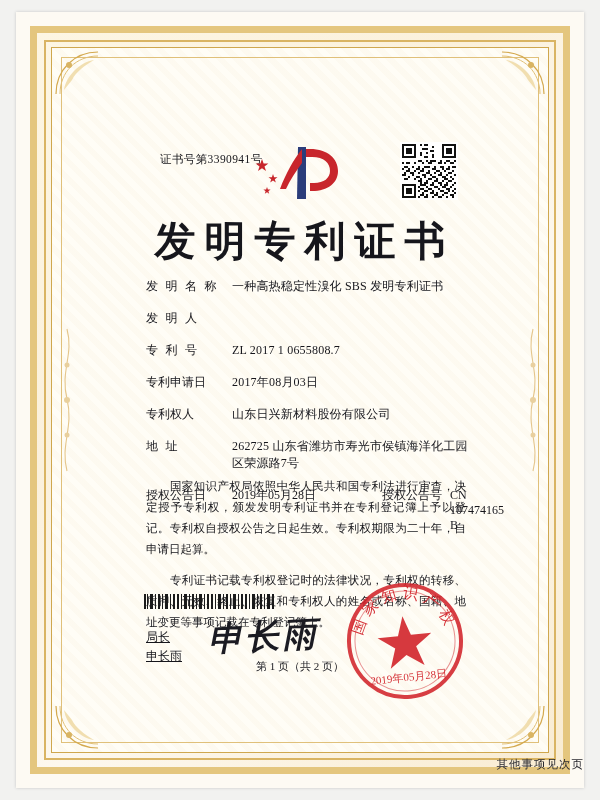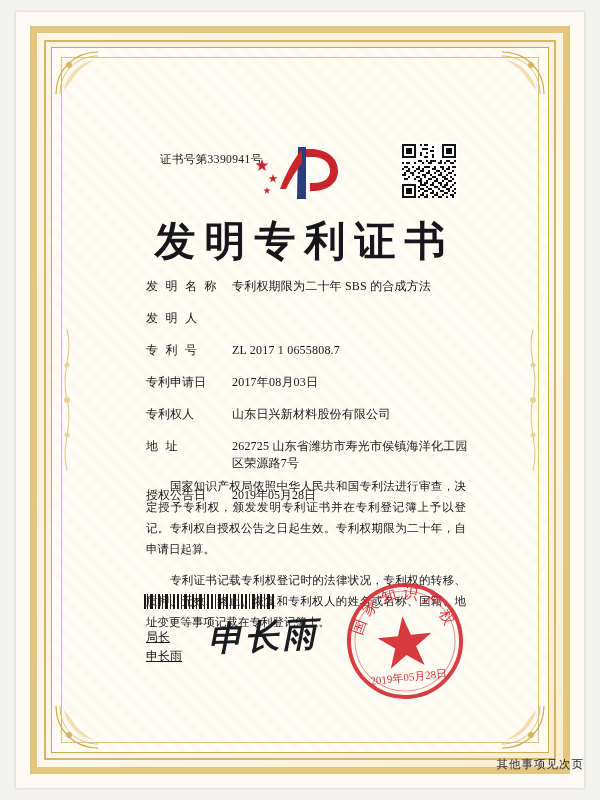--- a/index.html
+++ b/index.html
@@ -477,21 +477,21 @@
                 <polygon points="27,44 27.9,46.6 30.6,46.6 28.4,48.2 29.2,50.8 27,49.2 24.8,50.8 25.6,48.2 23.4,46.6 26.1,46.6"></polygon>
               </g>
             </svg>
           </div>
 
           <div class="title">发明专利证书</div>
 
           <div class="fields">
             <div class="row">
               <span class="label spaced">发明名称</span>
-              <span class="value">专利权期限为二十年 SBS 的合成方法</span>
+              <span class="value">一种高热稳定性溴化 SBS 发明专利证书</span>
             </div>
             <div class="row">
               <span class="label spaced">发明人</span>
             </div>
             <div class="row">
               <span class="label spaced">专利号</span>
               <span class="value">ZL 2017 1 0655808.7</span>
             </div>
             <div class="row">
               <span class="label">专利申请日</span>
@@ -502,20 +502,24 @@
               <span class="value">山东日兴新材料股份有限公司</span>
             </div>
             <div class="row">
               <span class="label spaced">地址</span>
               <span class="value">262725 山东省潍坊市寿光市侯镇海洋化工园区荣源路7号</span>
             </div>
             <div class="row-split">
               <span class="c1">
                 <span class="label">授权公告日</span>
                 <span>2019年05月28日</span>
+              </span>
+              <span class="c2">
+                <span class="label2">授权公告号</span>
+                <span>CN 107474165 B</span>
               </span>
             </div>
           </div>
 
           <div class="paras">
             <p>国家知识产权局依照中华人民共和国专利法进行审查，决定授予专利权，颁发发明专利证书并在专利登记簿上予以登记。专利权自授权公告之日起生效。专利权期限为二十年，自申请日起算。</p>
             <p>专利证书记载专利权登记时的法律状况，专利权的转移、质押、无效、终止、恢复和专利权人的姓名或名称、国籍、地址变更等事项记载在专利登记簿上。</p>
           </div>
 
           <div class="barcode">
@@ -581,19 +585,20 @@
                 </defs>
                 <text font-family="'DejaVu Serif', serif" font-size="15" fill="#d2232a" opacity="0.92" letter-spacing="5">
                   <textPath href="#sealArc" startOffset="7%">国家知识产权局</textPath>
                 </text>
 
                 <text x="63" y="103" text-anchor="middle" font-family="'Liberation Serif', serif" font-size="11" fill="#d2232a" opacity="0.92">2019年05月28日</text>
               </g>
             </svg>
           </div>
 
+          <div class="page-no">第 1 页（共 2 页）</div>
         </div>
       </div>
     </div>
 
     <div class="footnote">其他事项见次页</div>
   </div>
 </div>
 
 </body></html>

